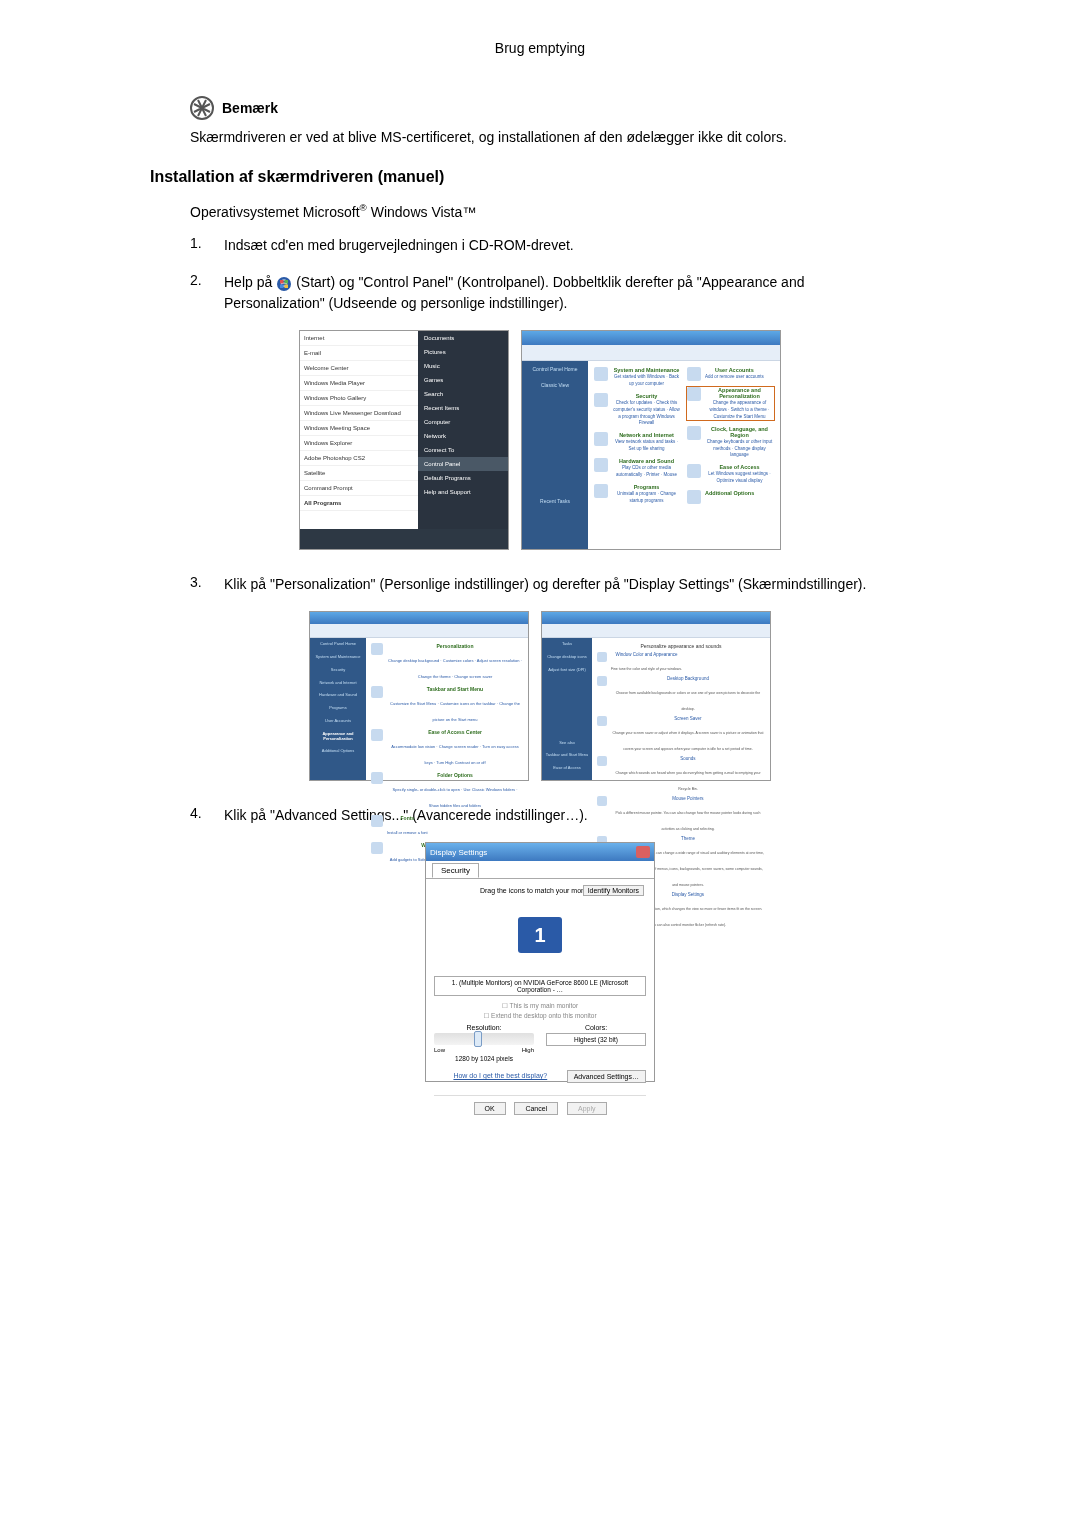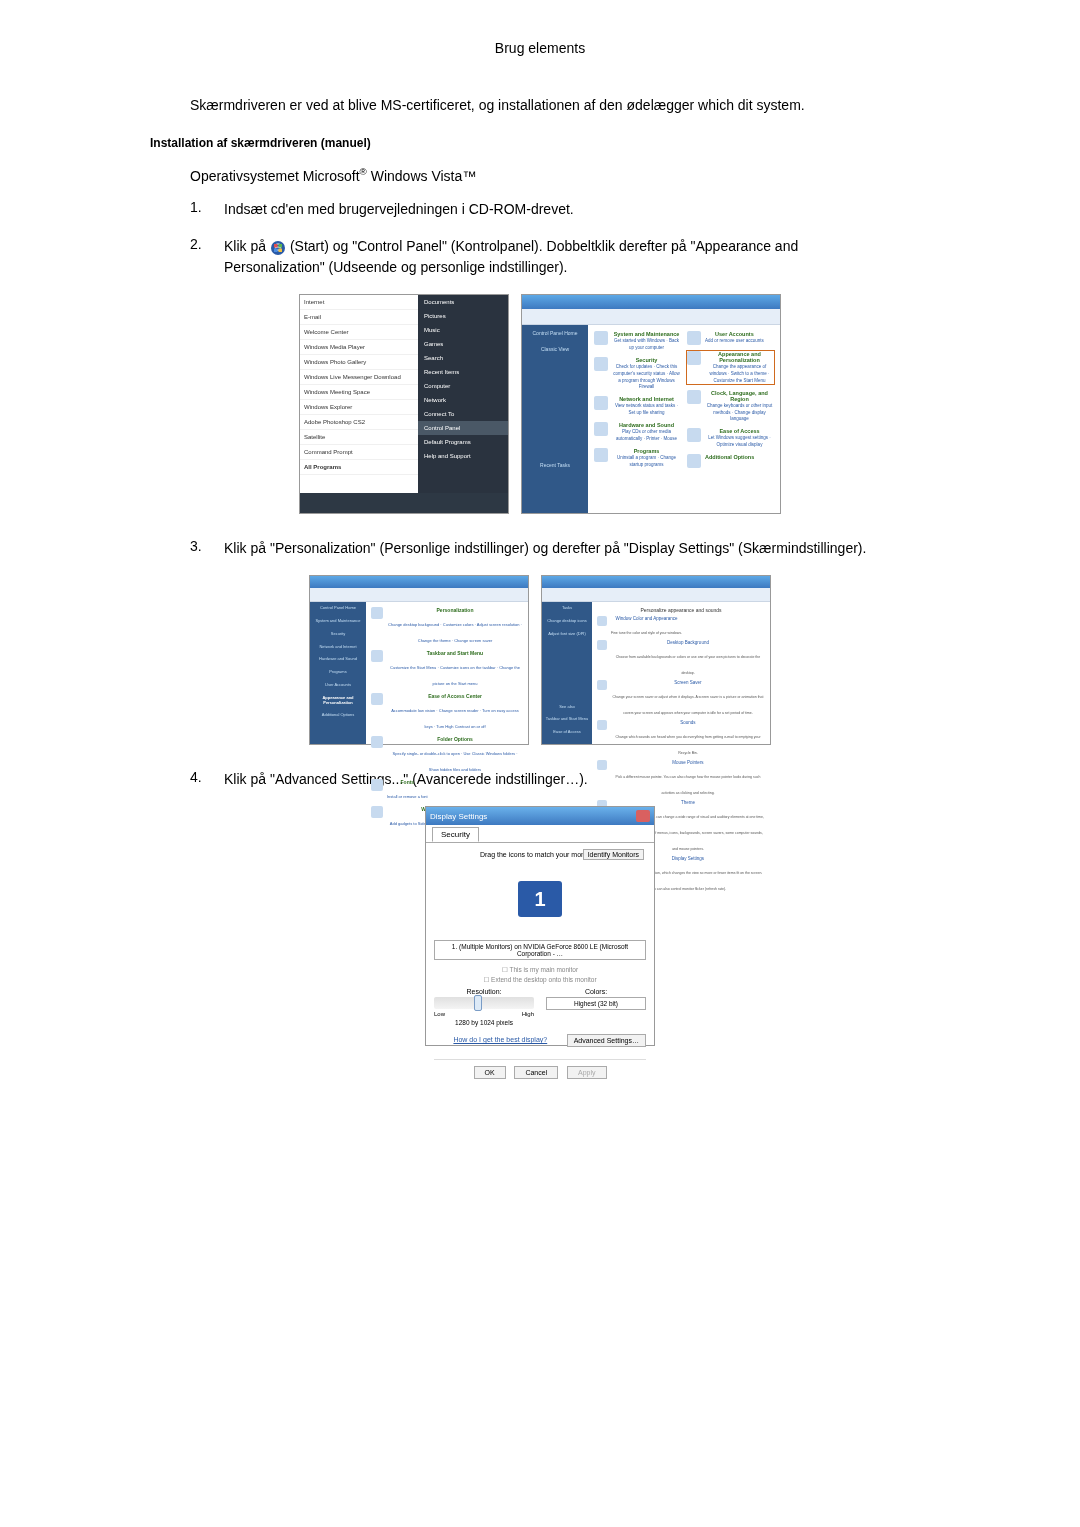--- a/index.html
+++ b/index.html
@@ -4,21 +4,21 @@
   <style>
     * { box-sizing: border-box; margin: 0; padding: 0; }
     body { font-family: Arial, Helvetica, sans-serif; font-size: 14px; color: #000; background: #fff; width: 1080px; margin: 0 auto; padding: 40px 0; }
     .page { width: 700px; margin: 0 auto; }
     .page-header { text-align: center; font-size: 14px; margin-bottom: 40px; }
     .note-section { margin-left: 0; margin-bottom: 20px; }
     .note-header { display: flex; align-items: center; gap: 8px; margin-bottom: 8px; }
     .note-icon { width: 24px; height: 24px; display: inline-flex; align-items: center; justify-content: center; }
     .note-title { font-weight: bold; }
     .note-body p { margin-bottom: 12px; line-height: 1.4; }
-    .section-heading { font-weight: bold; font-size: 12px; margin-top: 20px; margin-bottom: 16px; margin-left: -40px; }
+    .section-heading { font-weight: bold; font-size: 16px; margin-top: 20px; margin-bottom: 16px; margin-left: -40px; }
     .subtext { margin-bottom: 16px; }
     .ol { list-style: none; padding: 0; }
     .step { display: flex; gap: 16px; margin-bottom: 16px; align-items: flex-start; }
     .step-num { min-width: 18px; }
     .step-content { flex: 1; line-height: 1.5; }
     .inline-icon { display: inline-flex; width: 20px; height: 16px; vertical-align: middle; }
     .figure { text-align: center; margin: 16px 0 24px; }
     .figure-row { display: flex; gap: 12px; justify-content: center; }
 
     
@@ -92,45 +92,55 @@
     .shot-dialog .buttons{text-align:center;margin-top:12px;border-top:1px solid #ddd;padding-top:6px;}
     .shot-dialog .buttons button{font-size:7px;border:1px solid #aaa;padding:2px 10px;background:#f2f2f2;margin:0 3px;}
 
     .page-number { text-align: center; margin-top: 40px; font-size: 13px; }
     sup { font-size: 0.7em; }
   </style>
 </head>
 <body>
 
 <div class="page">
-  <div class="page-header">Brug elements</div>
+  <div class="page-header">Brug emptying</div>
 
   <div class="note-section">
+    <div class="note-header">
+      <span class="note-icon">
+        <svg viewBox="0 0 24 24" width="24" height="24">
+            <circle cx="12" cy="12" r="11" fill="none" stroke="#555" stroke-width="2"></circle>
+            <path d="M8 4 L16 20 M16 4 L8 20" stroke="#555" stroke-width="2"></path>
+            <path d="M4 8 L20 16 M4 16 L20 8" stroke="#555" stroke-width="2"></path>
+          </svg>
+      </span>
+      <span class="note-title">Bemærk</span>
+    </div>
     <div class="note-body">
-      <p>Skærmdriveren er ved at blive MS-certificeret, og installationen af den ødelægger which dit system.</p>
+      <p>Skærmdriveren er ved at blive MS-certificeret, og installationen af den ødelægger ikke dit colors.</p>
     </div>
   </div>
 
   <h3 class="section-heading">Installation af skærmdriveren (manuel)</h3>
 
   <p class="subtext">
     <span>Operativsystemet Microsoft</span><sup>®</sup><span> Windows Vista</span><span>™</span>
   </p>
 
   <div class="ol">
 
     <div class="step">
       <div class="step-num">1.</div>
       <div class="step-content">Indsæt cd'en med brugervejledningen i CD-ROM-drevet.</div>
     </div>
 
     <div class="step">
       <div class="step-num">2.</div>
       <div class="step-content">
-        <span>Klik på </span><span class="inline-icon">
+        <span>Help på </span><span class="inline-icon">
             <svg viewBox="0 0 20 16" width="20" height="16">
               <circle cx="8" cy="8" r="7" fill="#2a5aa7"></circle>
               <path d="M5 5 Q8 3 11 5 M5 8 Q8 6 11 8 M5 11 Q8 9 11 11" stroke="#fff" stroke-width="1.2" fill="none"></path>
               <rect x="4" y="4" width="3.5" height="3.5" fill="#e05050"></rect>
               <rect x="8.5" y="4" width="3.5" height="3.5" fill="#5ab552"></rect>
               <rect x="4" y="8.5" width="3.5" height="3.5" fill="#4a8be0"></rect>
               <rect x="8.5" y="8.5" width="3.5" height="3.5" fill="#f0c040"></rect>
             </svg>
           </span><span>(Start) og "Control Panel" (Kontrolpanel). Dobbeltklik derefter på "Appearance and Personalization" (Udseende og personlige indstillinger).</span>
       </div>

